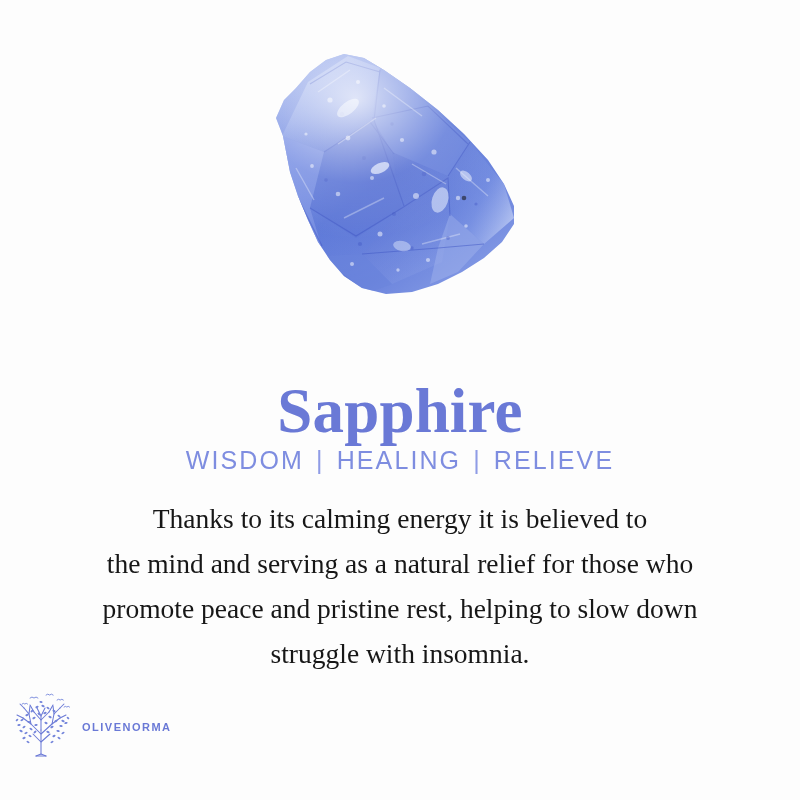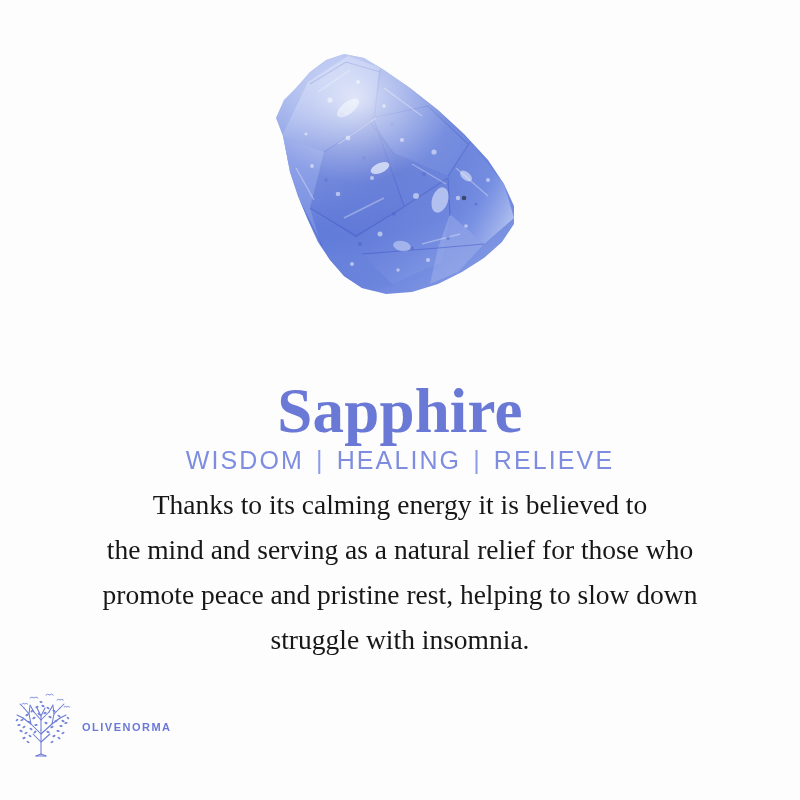--- a/index.html
+++ b/index.html
@@ -71,21 +71,21 @@
   }
   .subtitle .sep {
     color: #8f9ce6;
     padding: 0 3px;
     font-weight: 300;
   }
 
   
   .body-text {
     position: absolute;
-    top: 482px;
+    top: 496px;
     left: 30px;
     width: 740px;
     text-align: center;
     font-family: "Liberation Serif", "DejaVu Serif", serif;
     font-size: 27.5px;
     line-height: 45px;
     color: #171717;
   }
 
   

